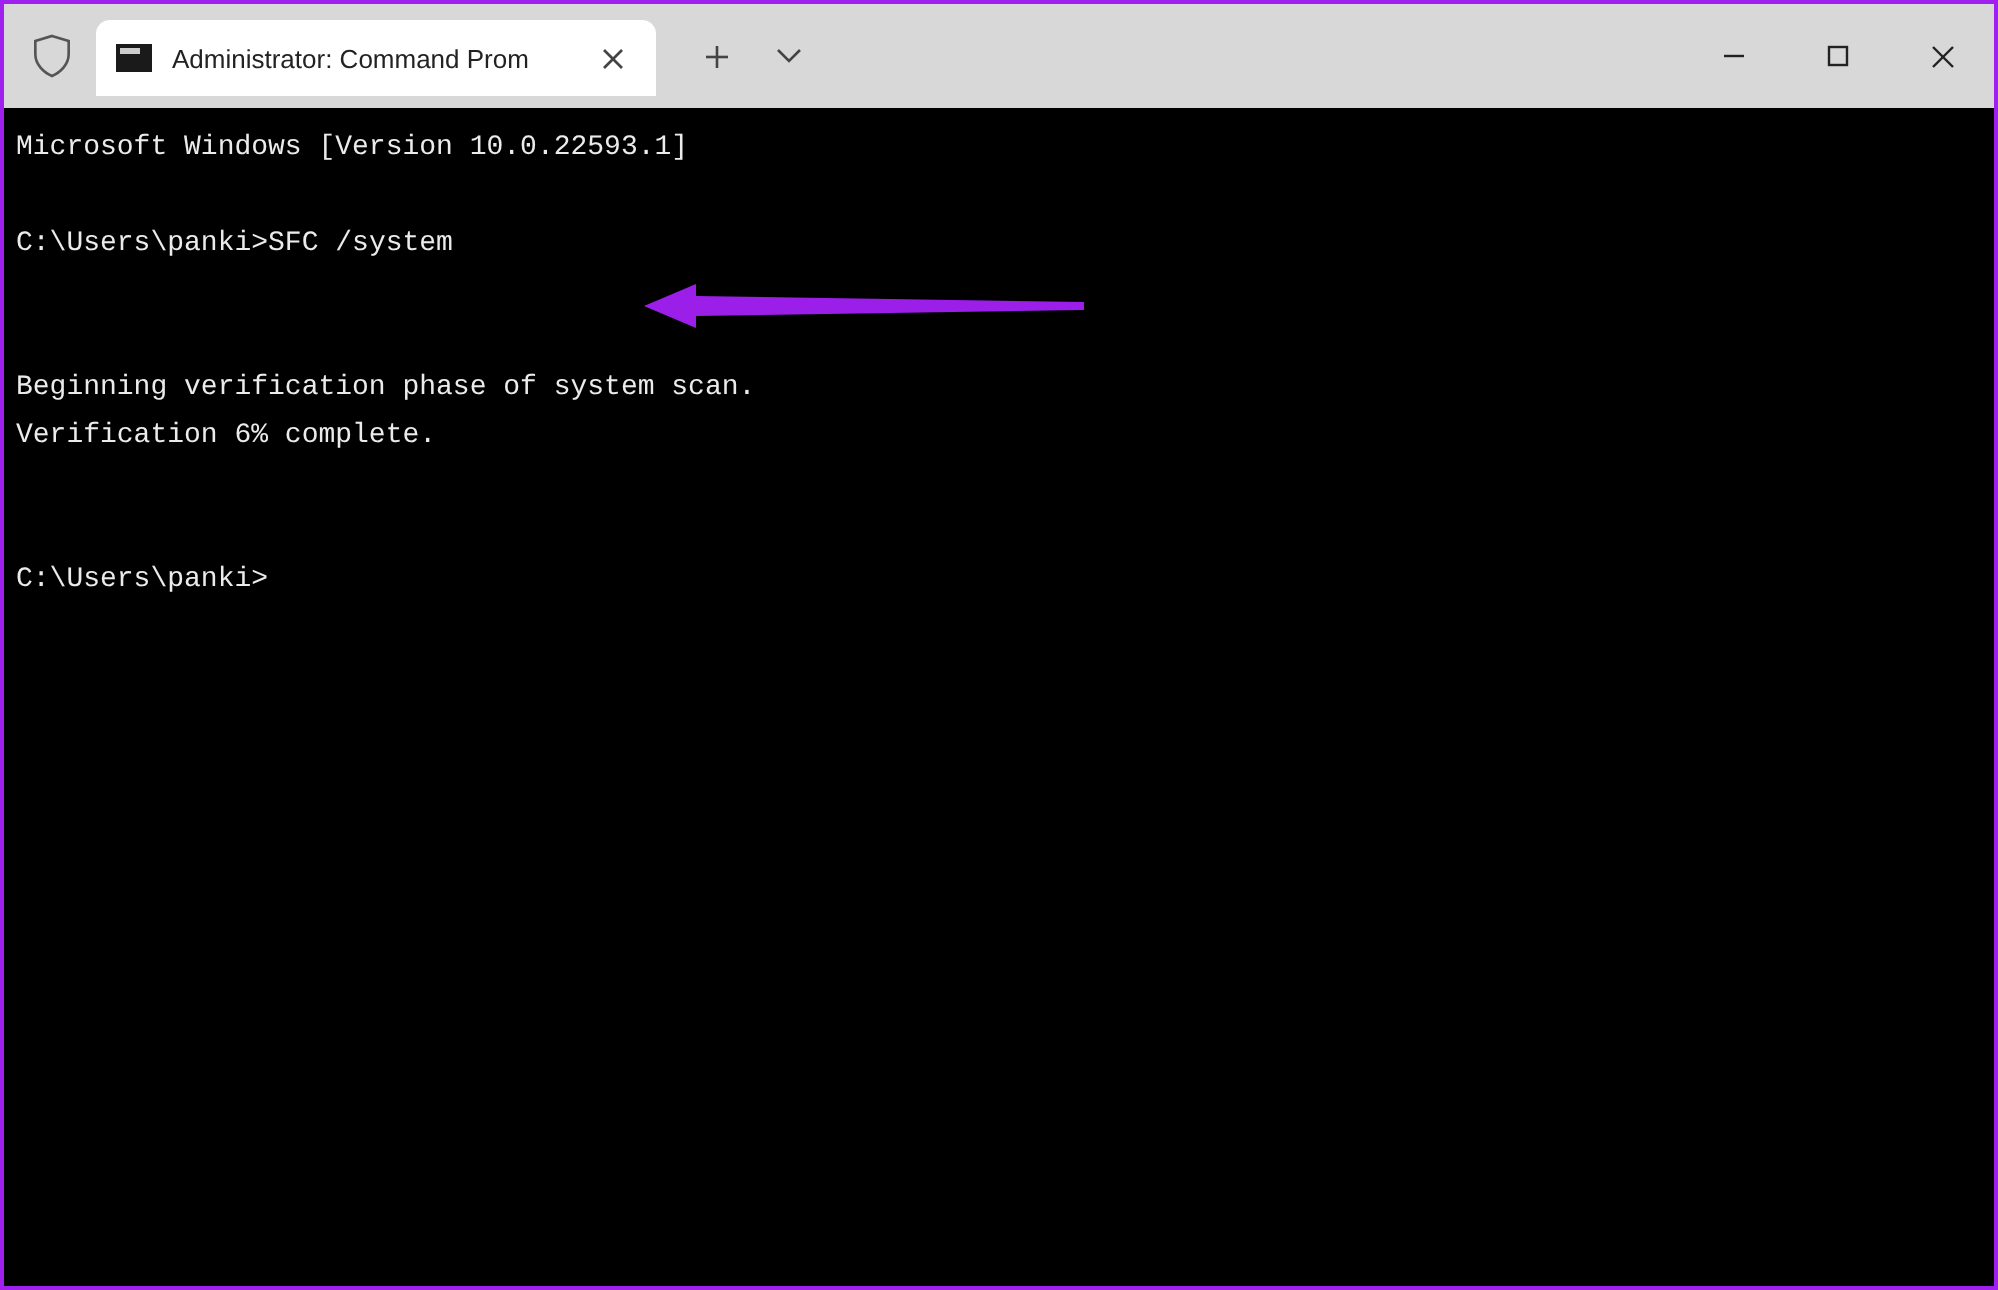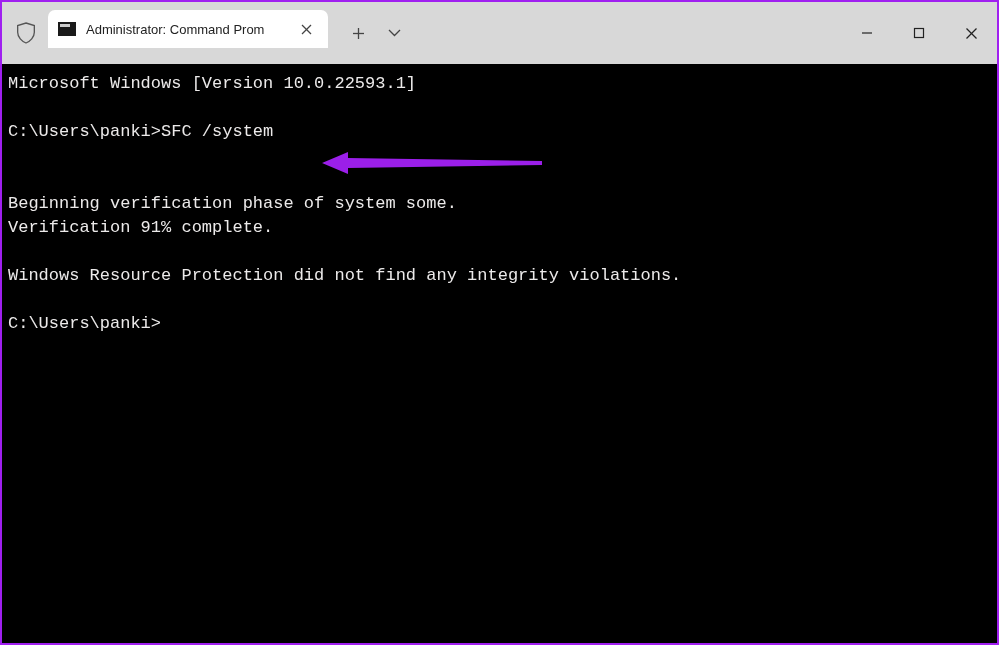--- a/index.html
+++ b/index.html
@@ -16,21 +16,21 @@
       padding: 2px;
     }
     .window {
       width: 100%;
       height: 100%;
       background: #d8d8d8;
       display: flex;
       flex-direction: column;
     }
     .titlebar {
-      height: 62px;
+      height: 52px;
       background: #d8d8d8;
       display: flex;
       align-items: stretch;
       position: relative;
     }
     .shield-icon {
       width: 40px;
       display: flex;
       align-items: center;
       justify-content: center;
@@ -111,21 +111,21 @@
       align-items: center;
       justify-content: center;
       color: #222;
       cursor: pointer;
     }
     .terminal {
       flex: 1;
       background: #000;
       padding: 8px 6px;
       font-family: Consolas, 'Courier New', monospace;
-      font-size: 17px;
+      font-size: 14px;
       line-height: 24px;
       color: #eceaea;
       position: relative;
       overflow: hidden;
     }
     .line {
       white-space: pre;
     }
     .blank {
       height: 24px;
@@ -195,24 +195,23 @@
   </div>
 
   <div class="terminal">
     <div class="line">Microsoft Windows [Version 10.0.22593.1]</div>
     <div class="blank"></div>
     <div class="line cmd-line">
       <span>C:\Users\panki&gt;</span><span>SFC /system</span>
     </div>
     <div class="blank"></div>
     <div class="blank"></div>
-    <div class="line">Beginning verification phase of system some.</div>
-    <div class="line">Verification 91% complete.</div>
-    <div class="blank"></div>
-    <div class="line">Windows Resource Protection did not find any integrity violations.</div>
+    <div class="line">Beginning verification phase of system scan.</div>
+    <div class="line">Verification 6% complete.</div>
+    <div class="blank"></div>
     <div class="blank"></div>
     <div class="line">C:\Users\panki&gt;</div>
 
     <svg class="arrow-annotation" width="220" height="30" viewBox="0 0 220 30">
       <defs>
         <linearGradient id="arrGrad" x1="0%" y1="0%" x2="100%" y2="0%">
           <stop offset="0%" stop-color="#9b1fe9"></stop>
           <stop offset="100%" stop-color="#9b1fe9"></stop>
         </linearGradient>
       </defs>

